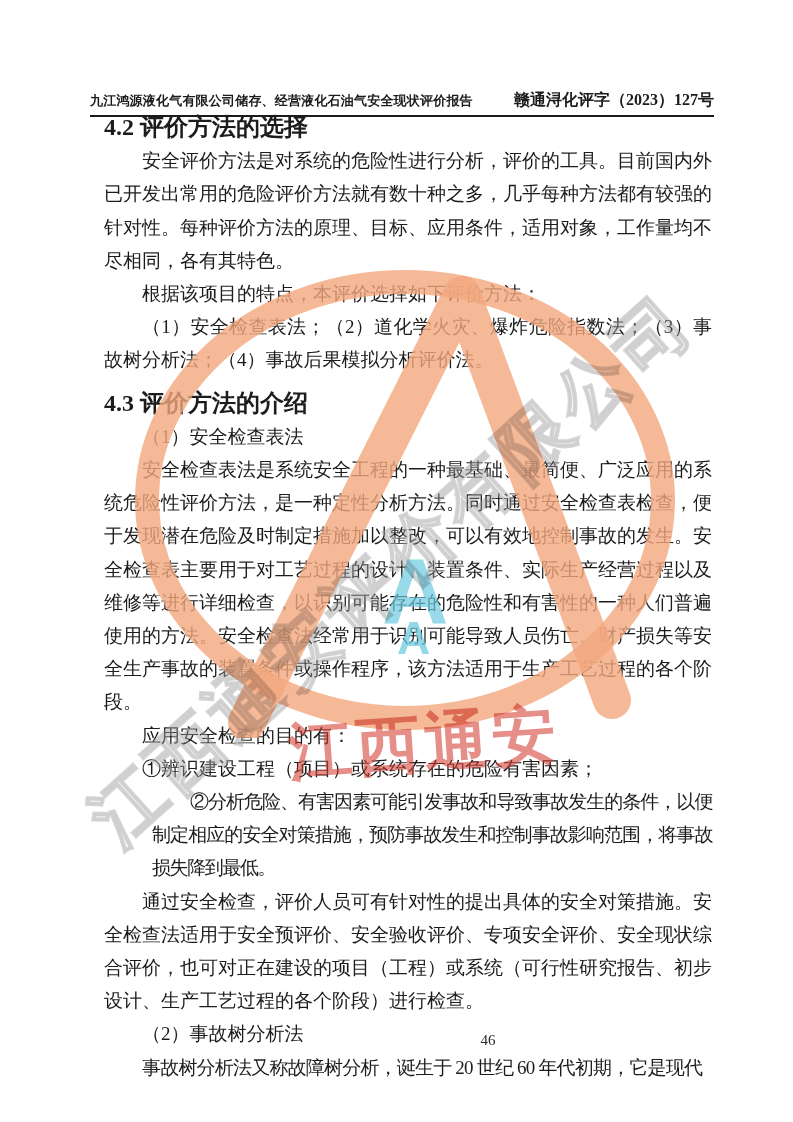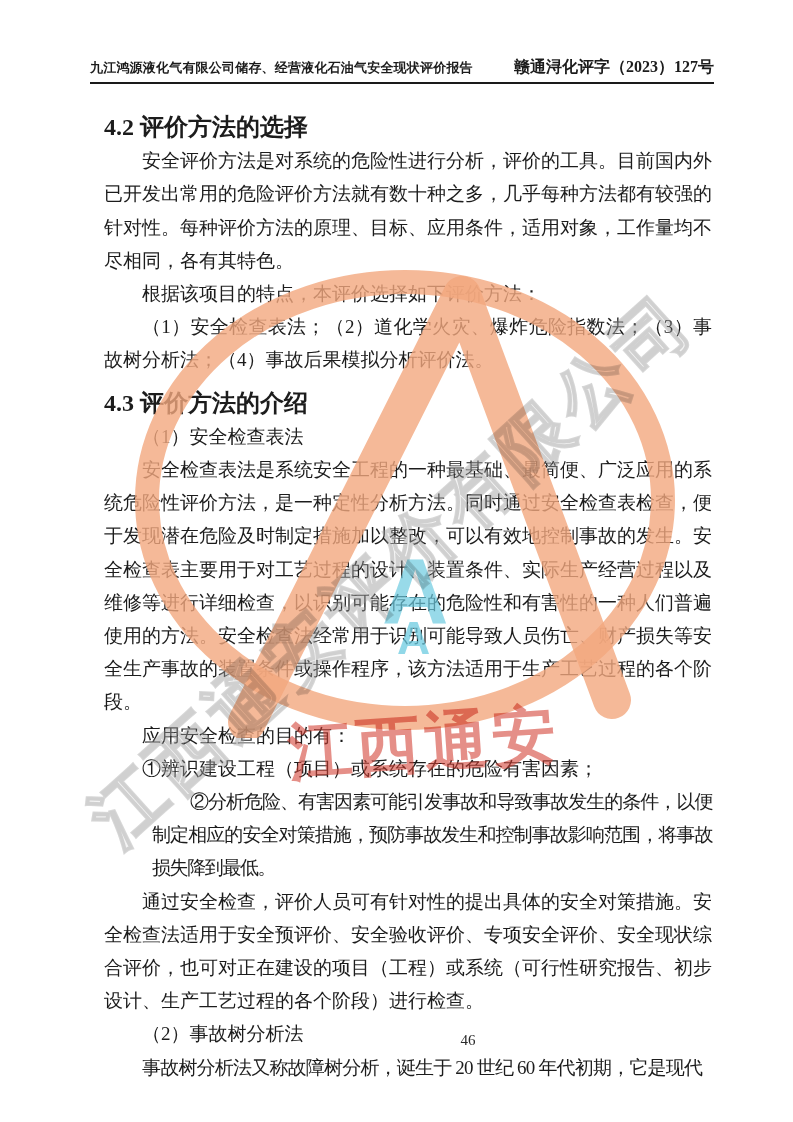--- a/index.html
+++ b/index.html
@@ -8,21 +8,21 @@
     background: #ffffff;
     position: relative;
     overflow: hidden;
     font-family: "Liberation Serif", "DejaVu Serif", serif;
     color: #1c1c1c;
   }
   .page { position: absolute; inset: 0; }
 
   
   .header {
-    position: absolute; left: 90px; top: 57px; width: 624px;
+    position: absolute; left: 90px; top: 90px; width: 624px;
     border-bottom: 2px solid #1a1a1a;
     padding-bottom: 4px;
     display: flex; justify-content: space-between; align-items: baseline;
     z-index: 2;
   }
   .header .left {
     font-family: "Liberation Sans", "DejaVu Sans", sans-serif;
     font-weight: bold; font-size: 13px; letter-spacing: 0.2px;
   }
   .header .right {
@@ -77,21 +77,21 @@
   .wm-cyan-small {
     position: absolute; left: 397px; top: 615px;
     font-size: 46px; font-weight: bold;
     color: rgba(108, 203, 224, 0.75);
     mix-blend-mode: multiply;
     font-family: "Liberation Sans", sans-serif; line-height: 1;
   }
 
   
   .page-num {
-    position: absolute; left: 438px; top: 1032px; width: 60px;
+    position: absolute; left: 458px; top: 1032px; width: 60px;
     text-align: center; font-size: 15px; color: #2a2a2a; z-index: 2;
   }
 </style>
 </head>
 <body>
 
 <div class="page">
 
   <div class="header">
     <span class="left">九江鸿源液化气有限公司储存、经营液化石油气安全现状评价报告</span>

